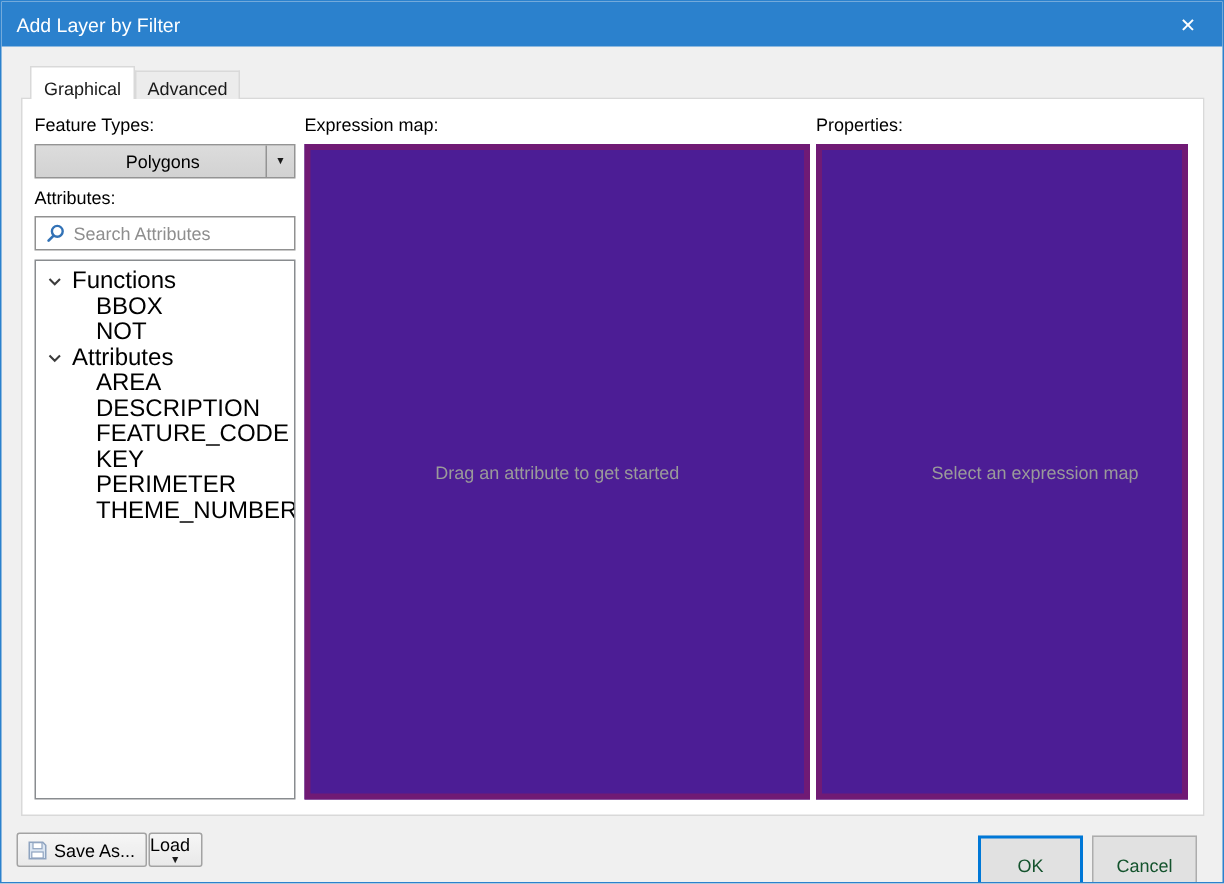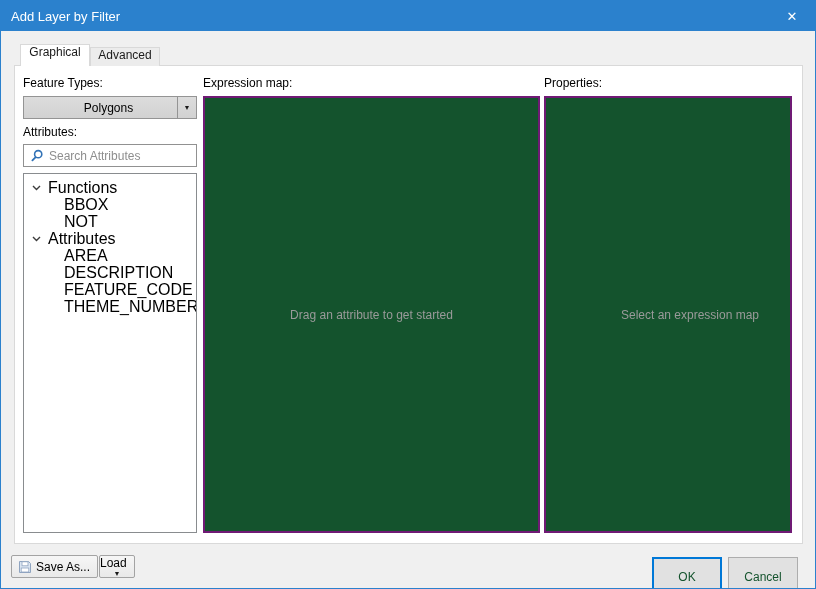--- a/index.html
+++ b/index.html
@@ -16,21 +16,21 @@
     display:flex; align-items:center;
   }
   .titlebar .title { padding-left:10px; font-size:13px; }
   .close-btn {
     position:absolute; right:0; top:0; width:46px; height:30px;
     display:flex; align-items:center; justify-content:center;
     color:#ffffff; font-size:13px; cursor:default;
   }
   .tab {
     position:absolute; font-size:12px; color:#1a1a1a;
-    display:flex; align-items:flex-start; justify-content:center;
+    display:flex; align-items:flex-end; justify-content:center;
     border:1px solid #d9d9d9; border-bottom:none; z-index:3;
   }
   .tab.active { left:19px; top:43px; width:70px; height:22px; background:#ffffff; }
   .tab.inactive { left:89px; top:46px; width:70px; height:19px; background:#ececec; }
   .tabpage {
     position:absolute; left:13px; top:64px; width:789px; height:479px;
     background:#ffffff; border:1px solid #d9d9d9; z-index:2;
   }
   .lbl { position:absolute; font-size:12px; color:#000; z-index:4; }
   .combobox {
@@ -60,21 +60,21 @@
     position:absolute; left:22px; top:172px; width:174px; height:360px;
     background:#ffffff; border:1px solid #898c8f; z-index:4;
     padding-top:5px; overflow:hidden;
   }
   .trow { height:17px; display:flex; align-items:center; font-size:16px; color:#000; }
   .trow .chev { width:10px; margin-left:8px; display:flex; align-items:center; }
   .trow.parent .label { margin-left:6px; }
   .trow.child { padding-left:40px; }
   .bigbox {
     position:absolute; top:95px; height:437px;
-    background:#14532d; border:2px solid #701a75; z-index:4;
+    background:#4c1d95; border:4px solid #701a75; z-index:4;
     display:flex; align-items:center; justify-content:center;
   }
   .bigbox .hint { font-size:12px; color:#9a9a9a; }
   .exprbox { left:202px; width:337px; }
   .propbox { left:543px; width:248px;padding-left:44px; }
   .toolbtn {
     position:absolute; top:554px; height:23px;
     background:linear-gradient(#f6f6f6,#e9e9e9);
     border:1px solid #a3a3a3; border-radius:2px; z-index:4;
     display:flex; align-items:center; font-size:12px; color:#000; cursor:default;
@@ -155,20 +155,26 @@
       <span class="label">Attributes</span>
     </div>
     <div class="trow child">
       <span class="label">AREA</span>
     </div>
     <div class="trow child">
       <span class="label">DESCRIPTION</span>
     </div>
     <div class="trow child">
       <span class="label">FEATURE_CODE</span>
+    </div>
+    <div class="trow child">
+      <span class="label">KEY</span>
+    </div>
+    <div class="trow child">
+      <span class="label">PERIMETER</span>
     </div>
     <div class="trow child">
       <span class="label">THEME_NUMBER</span>
     </div>
   </div>
 
   <div class="lbl" style="left:202px; top:75px;">Expression map:</div>
   <div class="bigbox exprbox">
     <span class="hint">Drag an attribute to get started</span>
   </div>

